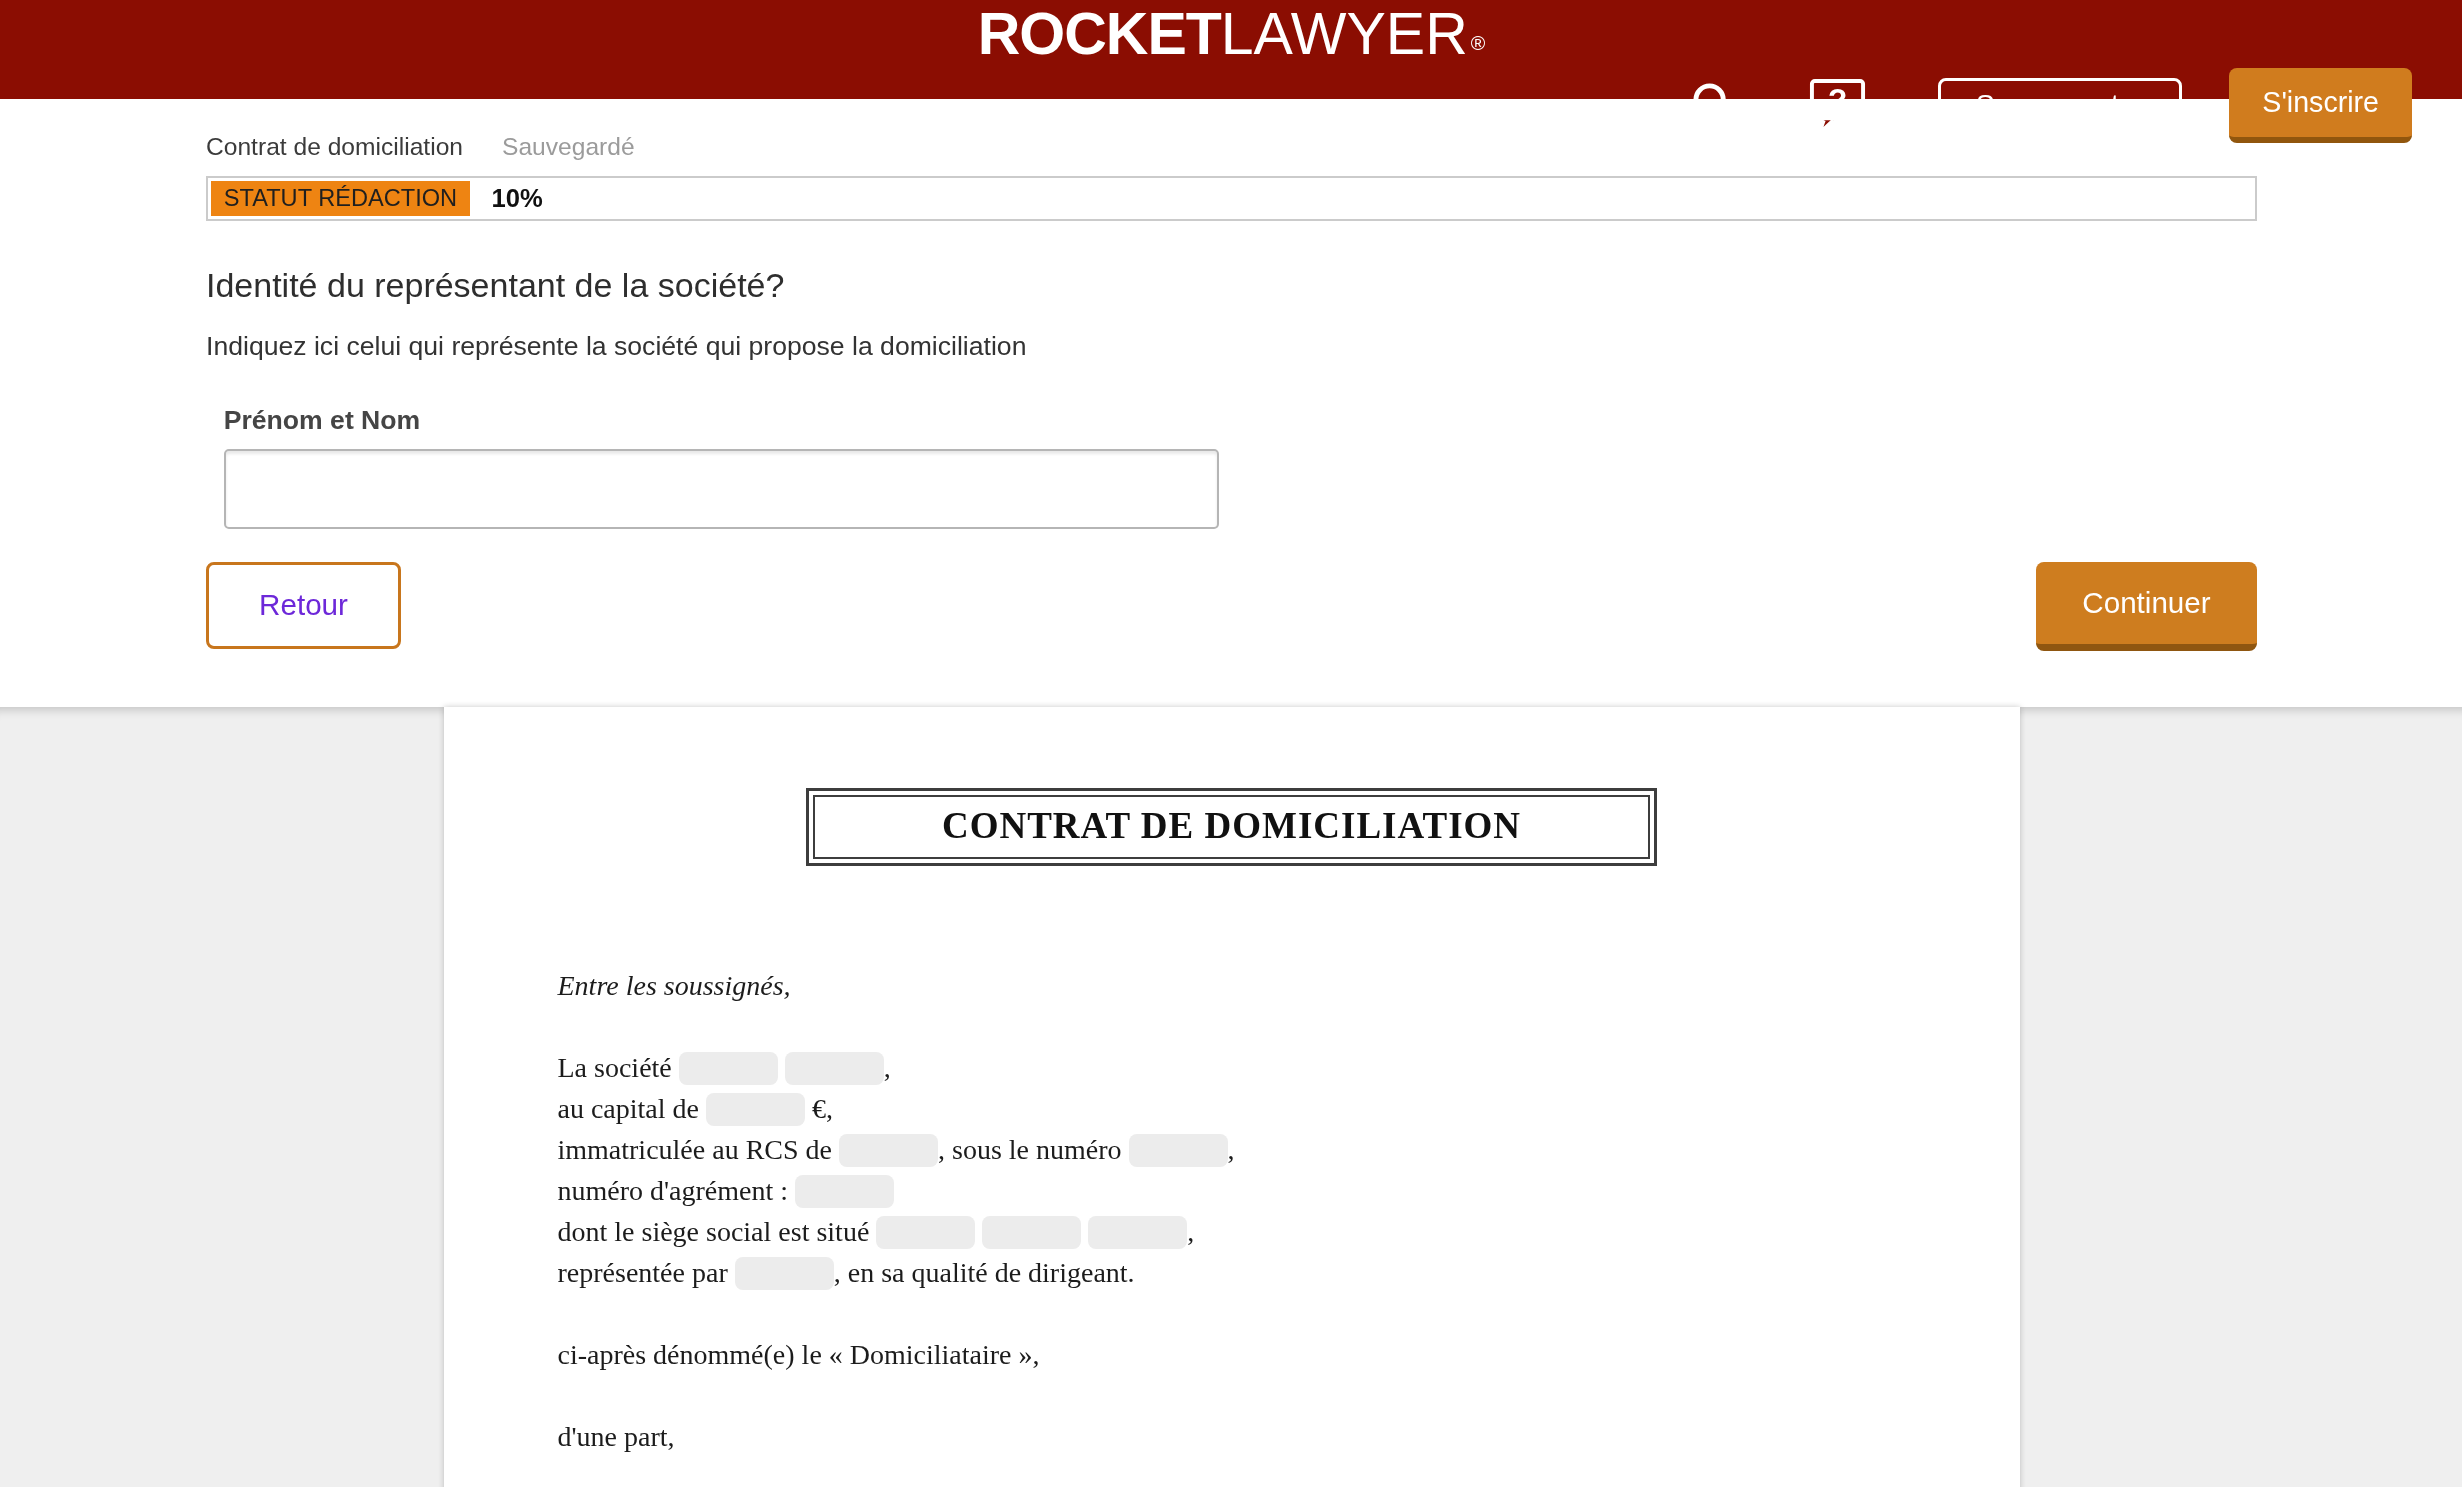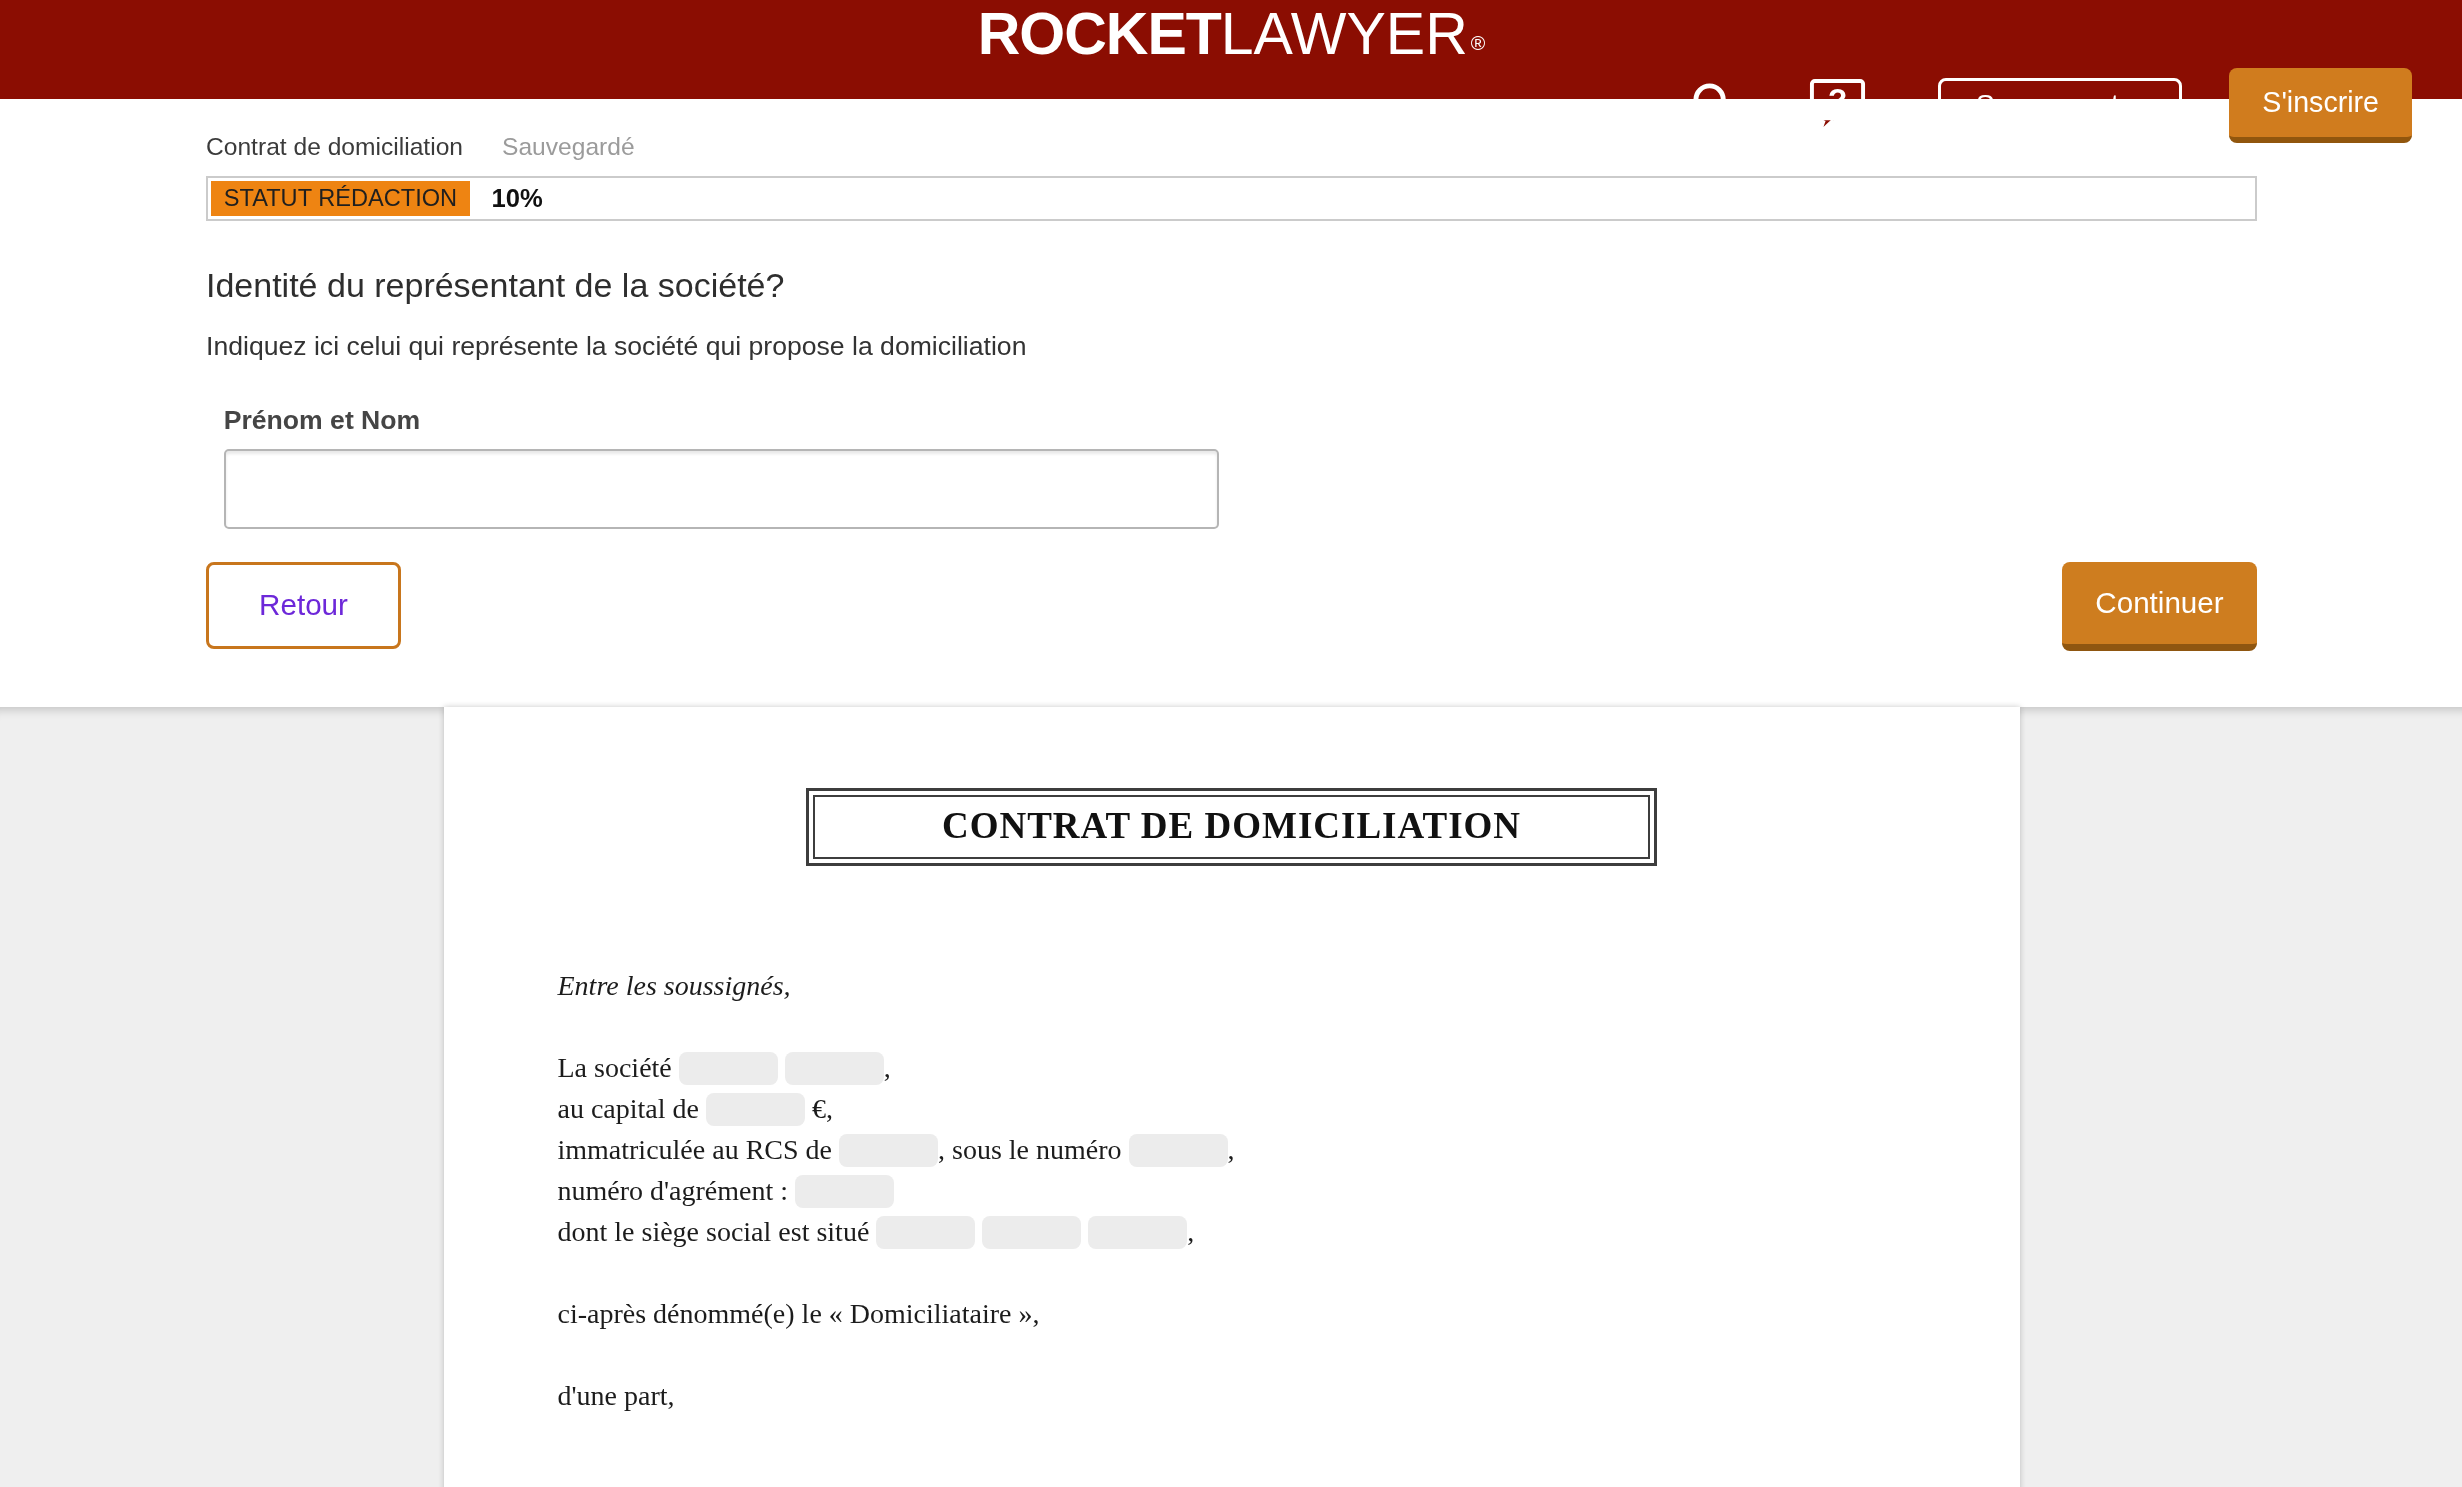--- a/index.html
+++ b/index.html
@@ -46,21 +46,21 @@
     width:995px; height:80px; border:2px solid #b5b5b5; border-radius:4.9px;
     box-shadow:inset 0 3px 3px rgba(0,0,0,0.09); font-size:29.6px;
     padding:0 17.7px; font-family:inherit; color:#333; background:#fff; }
   .btn-row { margin-top:32.5px; display:flex; justify-content:space-between;
     align-items:flex-start; }
   .btn-back { background:#fff; border:3px solid #C8761D; color:#6d28d9;
     font-size:29.6px; font-family:inherit; border-radius:7.9px; width:195px;
     height:87px; cursor:pointer; }
   .btn-continue { background:#CE7D1F; border:none;
     border-bottom:7.9px solid #8F5610; color:#fff; font-size:29.6px;
-    font-family:inherit; border-radius:7.9px; width:195px; height:89px;
+    font-family:inherit; border-radius:7.9px; width:221px; height:89px;
     cursor:pointer; }
 
   
   .preview-section { background:#efefef; height:798px; display:flex;
     justify-content:center; box-shadow:inset 0 11.8px 9.9px -8.9px rgba(0,0,0,0.18); }
   .doc-page { background:#fff; width:1576px; height:100%;
     box-shadow:0 0 5.9px rgba(0,0,0,0.22); padding-top:81px;
     font-family:"Liberation Serif", serif; color:#1c1c1c; }
   .doc-title-outer { width:851px; margin:0 auto; border:3px solid #3d3d3d;
     padding:3.9px; }
@@ -133,18 +133,19 @@
         <span class="doc-title">CONTRAT DE DOMICILIATION</span>
       </div>
     </div>
     <div class="doc-body" id="doc-body">
         <div class="doc-line italic"><span>Entre les soussignés,</span></div>
         <div class="doc-line gap"><span>La société </span><span class="blank"></span><span> </span><span class="blank"></span><span>,</span></div>
         <div class="doc-line"><span>au capital de </span><span class="blank"></span><span> €,</span></div>
         <div class="doc-line"><span>immatriculée au RCS de </span><span class="blank"></span><span>, sous le numéro </span><span class="blank"></span><span>,</span></div>
         <div class="doc-line"><span>numéro d'agrément : </span><span class="blank"></span></div>
         <div class="doc-line"><span>dont le siège social est situé </span><span class="blank"></span><span> </span><span class="blank"></span><span> </span><span class="blank"></span><span>,</span></div>
+        <div class="doc-line"><span>représentée par </span><span class="blank"></span><span>, en sa qualité de dirigeant.</span></div>
         <div class="doc-line gap"><span>ci-après dénommé(e) le « Domiciliataire »,</span></div>
         <div class="doc-line gap"><span>d'une part,</span></div>
       </div>
   </div>
 </section>
 
 
 </body></html>

